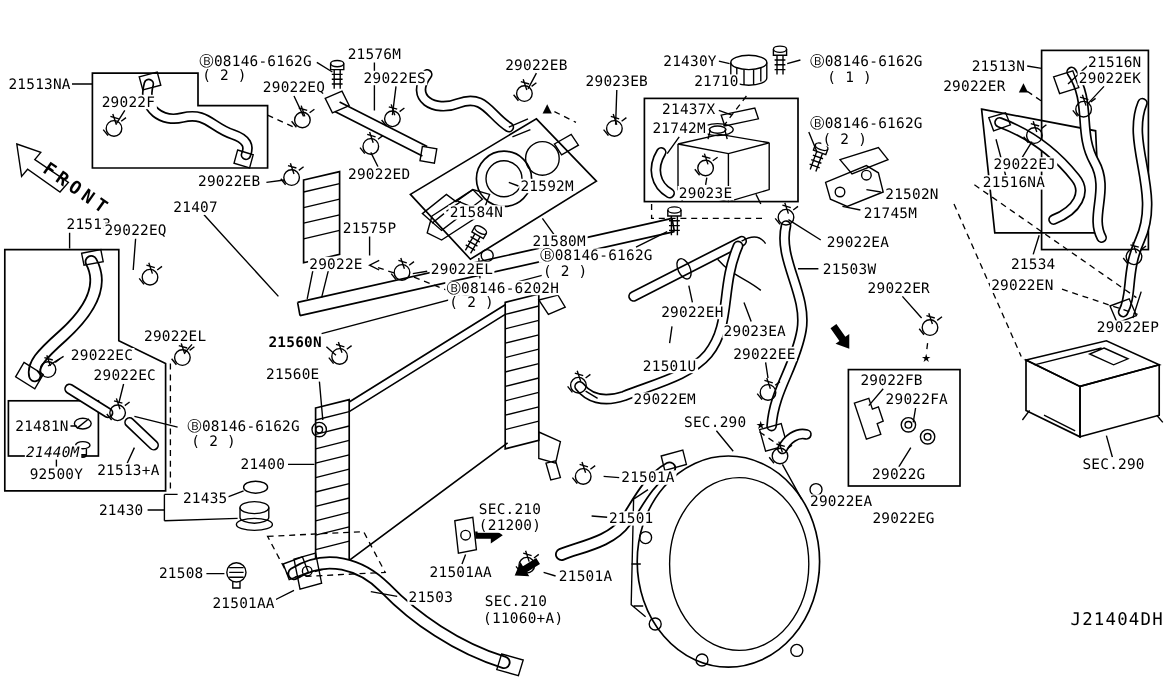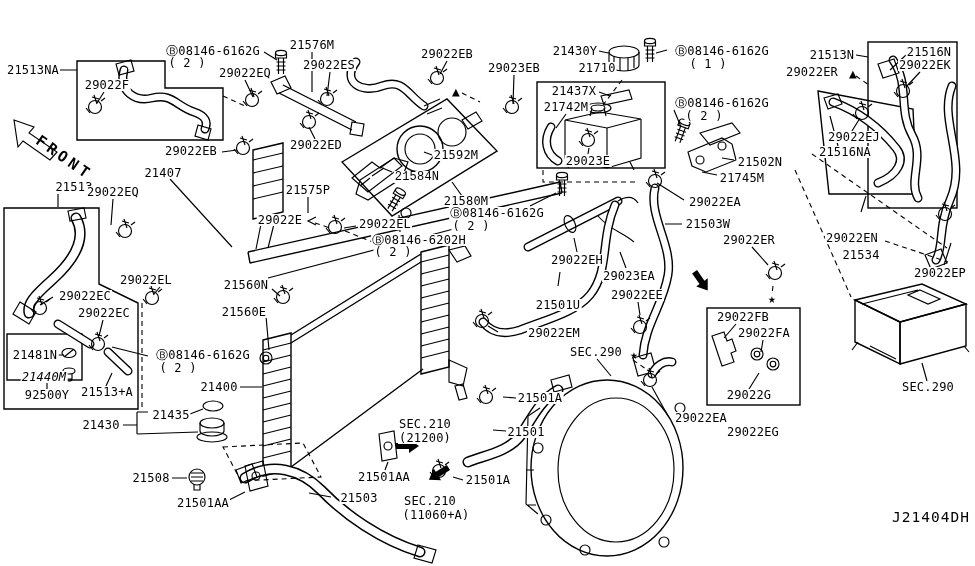--- a/index.html
+++ b/index.html
@@ -292,44 +292,44 @@
       <div class="lbl" style="left: 245px; top: 73px;">29022EQ</div>
       <div class="lbl" style="left: 191px; top: 151px;">29022EB</div>
       <div class="lbl" style="left: 316px; top: 145px;">29022ED</div>
       <div class="lbl" style="left: 574px; top: 91px; text-align: center;">21437X</div>
       <div class="lbl" style="left: 566px; top: 107px;">21742M</div>
       <div class="lbl" style="left: 722px; top: 103px;">Ⓑ08146-6162G</div>
       <div class="lbl" style="left: 704px; top: 116px;">( 2 )</div>
       <div class="lbl" style="left: 854px; top: 137px;">29022EJ</div>
       <div class="lbl" style="left: 845px; top: 152px;">21516NA</div>
       <div class="lbl" style="left: 456px; top: 155px;">21592M</div>
-      <div class="lbl" style="left: 417px; top: 177px; font-family: Liberation Mono, monospace;">21584N</div>
+      <div class="lbl" style="left: 397px; top: 177px;">21584N</div>
       <div class="lbl" style="left: 588px; top: 161px;">29023E</div>
       <div class="lbl" style="left: 760px; top: 162px;">21502N</div>
       <div class="lbl" style="left: 163px; top: 173px;">21407</div>
       <div class="lbl" style="left: 58px; top: 187px; margin-left: 16px;">21513</div>
       <div class="lbl" style="left: 113px; top: 192px;">29022EQ</div>
       <div class="lbl" style="left: 308px; top: 190px;">21575P</div>
       <div class="lbl" style="left: 742px; top: 178px;">21745M</div>
       <div class="lbl" style="left: 466px; top: 201px;">21580M</div>
       <div class="lbl" style="left: 497px; top: 213px;">Ⓑ08146-6162G</div>
       <div class="lbl" style="left: 471px; top: 226px;">( 2 )</div>
       <div class="lbl" style="left: 715px; top: 202px;">29022EA</div>
       <div class="lbl" style="left: 708px; top: 224px;">21503W</div>
-      <div class="lbl" style="left: 861px; top: 220px; margin-top: 35px;">21534</div>
+      <div class="lbl" style="left: 861px; top: 220px;">21534</div>
       <div class="lbl" style="left: 280px; top: 220px;">29022E</div>
       <div class="lbl" style="left: 385px; top: 224px;">29022EL</div>
       <div class="lbl" style="left: 419px; top: 240px;">Ⓑ08146-6202H</div>
       <div class="lbl" style="left: 393px; top: 252px;">( 2 )</div>
       <div class="lbl" style="left: 749px; top: 240px;">29022ER</div>
       <div class="lbl" style="left: 852px; top: 238px;">29022EN</div>
       <div class="lbl" style="left: 577px; top: 260px;">29022EH</div>
       <div class="lbl" style="left: 629px; top: 276px;">29023EA</div>
       <div class="lbl" style="left: 940px; top: 273px;">29022EP</div>
-      <div class="lbl" style="left: 246px; top: 285px;">21560N</div>
+      <div class="lbl" style="left: 246px; top: 285px; font-weight: bold;">21560N</div>
       <div class="lbl" style="left: 85px; top: 296px;">29022EC</div>
       <div class="lbl" style="left: 637px; top: 295px;">29022EE</div>
       <div class="lbl" style="left: 558px; top: 293px; margin-top: 12px;">21501U</div>
       <div class="lbl marker" style="left: 772px; top: 298px;">★</div>
       <div class="lbl" style="left: 244px; top: 312px;">21560E</div>
       <div class="lbl" style="left: 104px; top: 313px;">29022EC</div>
       <div class="lbl" style="left: 146px; top: 280px;">29022EL</div>
       <div class="lbl" style="left: 554px; top: 333px;">29022EM</div>
       <div class="lbl" style="left: 743px; top: 317px;">29022FB</div>
       <div class="lbl" style="left: 764px; top: 333px;">29022FA</div>

